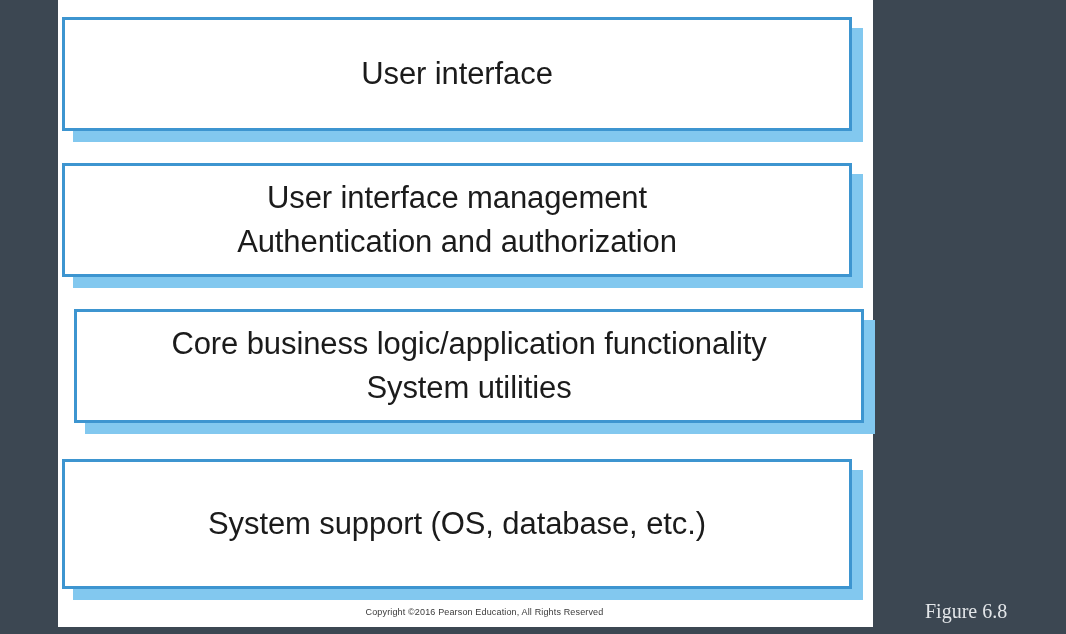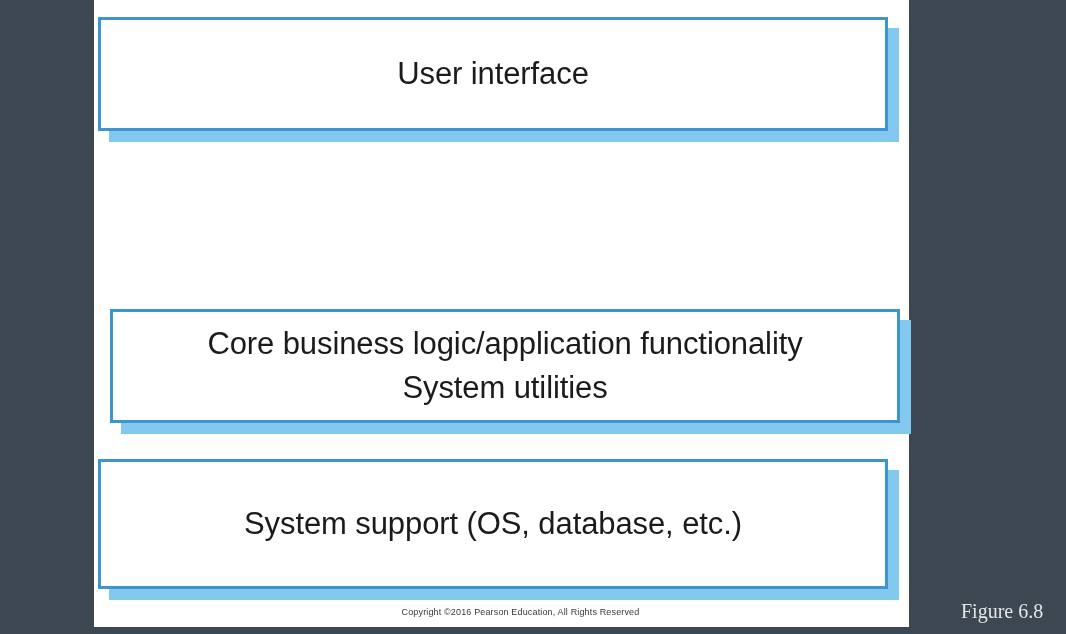--- a/index.html
+++ b/index.html
@@ -14,21 +14,20 @@
     font-family: "Liberation Sans", sans-serif;
     overflow: hidden;
     position: relative;
   }
 
   
   #page {
     position: relative;
     width: 892px;
     height: 634px;
-    margin-left: 36px;
   }
 
   
   .slide {
     position: absolute;
     left: 58px;
     top: 0px;
     width: 815px;
     height: 627px;
     background: #ffffff;
@@ -117,20 +116,27 @@
 
   <div class="slide">
 
     <div class="layer-box" id="box-1">
       <div class="shadow"></div>
       <div class="card">
         <div class="layer-text">User interface</div>
       </div>
     </div>
 
+    <div class="layer-box" id="box-2">
+      <div class="shadow"></div>
+      <div class="card">
+        <div class="layer-text">User interface management
+Authentication and authorization</div>
+      </div>
+    </div>
 
     <div class="layer-box" id="box-3">
       <div class="shadow"></div>
       <div class="card">
         <div class="layer-text">Core business logic/application functionality
 System utilities</div>
       </div>
     </div>
 
     <div class="layer-box" id="box-4">

